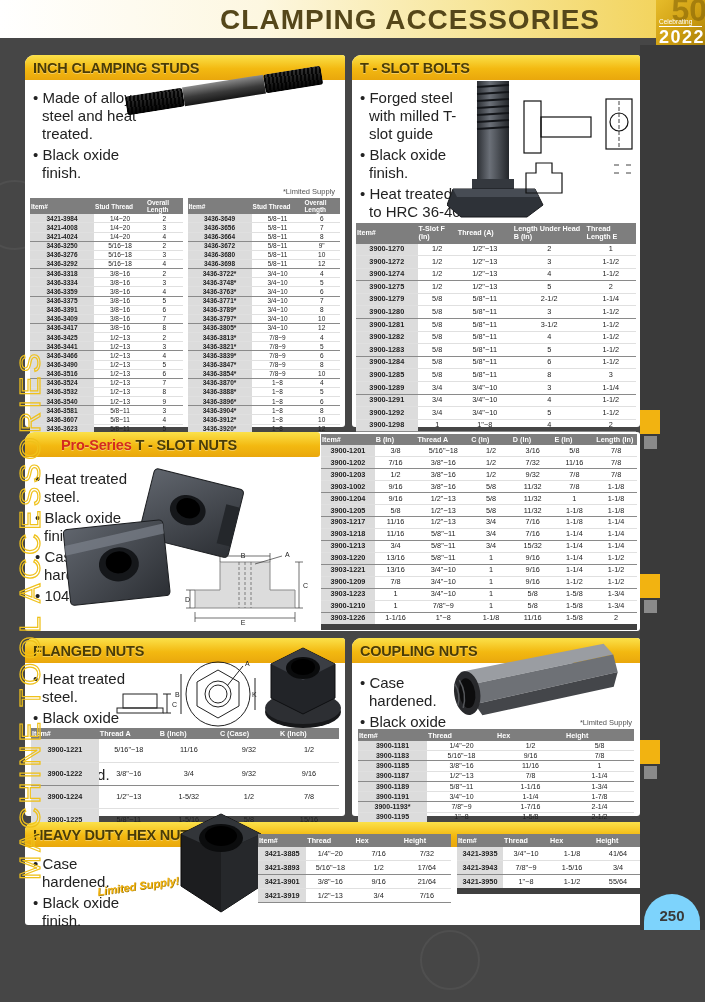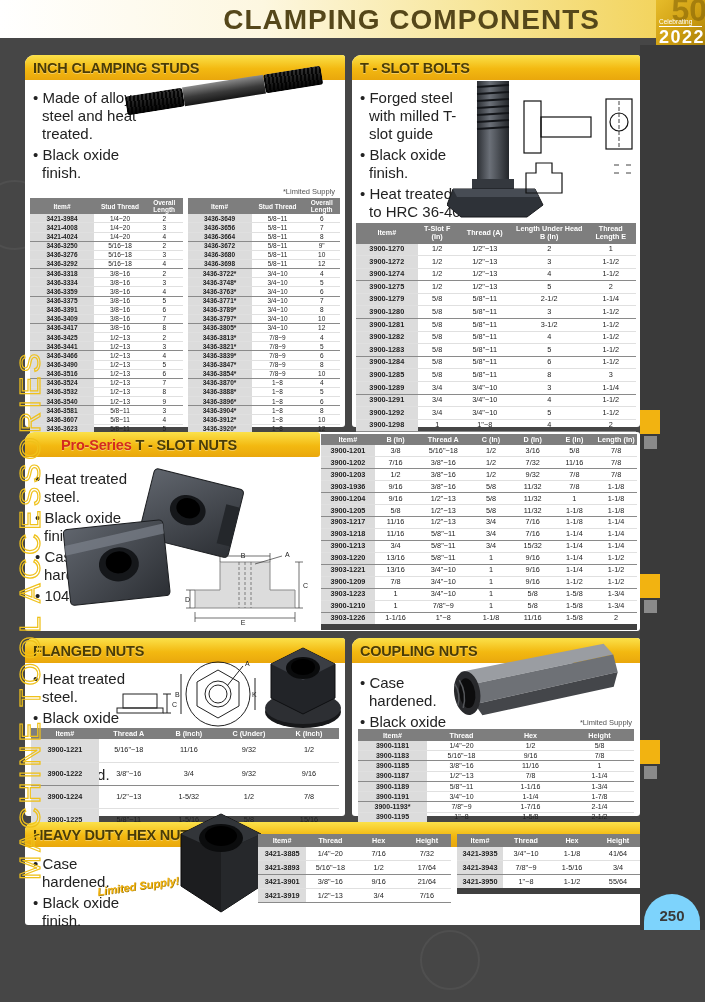--- a/index.html
+++ b/index.html
@@ -28,21 +28,21 @@
     font-size:14.5px; font-weight:800; color:#4a3c06; letter-spacing:-0.2px;
     text-shadow:0 1px 0 rgba(255,255,255,0.35); }
   .tbar .red { color:#d42a1e; margin-right:4px; }
   ul.bullets { list-style:none; font-size:15px; color:#222; }
   ul.bullets li { padding-left:9px; text-indent:-9px; margin-bottom:3px; line-height:1.2; }
   ul.bullets li::before { content:"• "; }
   .note { position:absolute; font-size:7.5px; color:#555; }
 
   
   table.tbl { border-collapse:collapse; width:100%; table-layout:fixed; color:#222; }
-  .tbl th { background:#7e7e7e; color:#fff; font-weight:bold; text-align:center; vertical-align:middle; }
+  .tbl th { background:#7e7e7e; color:#fff; font-weight:bold; text-align:left; vertical-align:middle; }
   .tbl td { text-align:center; border-bottom:1px solid #e0e0e0; }
   .tbl td:first-child { background:#dcdcdc; font-weight:bold; }
   .tbl.g3 tbody tr:nth-child(3n) td { border-bottom:1px solid #8a8a8a; }
   .tbl.g2 tbody tr:nth-child(2n) td { border-bottom:1px solid #8a8a8a; }
   .tbl tbody tr:last-child td { border-bottom:6px solid #404040; }
 
   .tbl-stud { font-size:6.5px; }
   .tbl-stud th { font-size:6.5px; padding:1px; line-height:1.1; }
   .tbl-stud td { padding:0.5px 1px; line-height:1.1; }
   .tbl-stud th:nth-child(1){width:42%} .tbl-stud th:nth-child(2){width:34%} .tbl-stud th:nth-child(3){width:24%}
@@ -94,21 +94,21 @@
 </style>
 </head>
 <body>
 
 <div class="gear" style="left:560px;top:120px;width:90px;height:90px;"></div>
 <div class="gear" style="left:-20px;top:180px;width:70px;height:70px;"></div>
 <div class="gear" style="left:660px;top:480px;width:60px;height:60px;"></div>
 <div class="gear" style="left:420px;top:930px;width:60px;height:60px;"></div>
 
 <div class="head-band">
-  <div class="head-title">CLAMPING COMPONENTS</div>
+  <div class="head-title">CLAMPING ACCESSORIES</div>
 </div>
 <div class="badge">
   <div class="fifty">50</div>
   <div class="celeb">Celebrating</div>
   <div class="year">2022</div>
 </div>
 
 <div class="panel" style="left:25px;top:55px;width:320px;height:372px;">
   <div class="tbar">
     <span>INCH CLAMPING STUDS</span>
@@ -658,21 +658,21 @@
         <tr>
           <td>3900-1203</td>
           <td>1/2</td>
           <td>3/8"~16</td>
           <td>1/2</td>
           <td>9/32</td>
           <td>7/8</td>
           <td>7/8</td>
         </tr>
         <tr>
-          <td>3903-1936</td>
+          <td>3903-1002</td>
           <td>9/16</td>
           <td>3/8"~16</td>
           <td>5/8</td>
           <td>11/32</td>
           <td>7/8</td>
           <td>1-1/8</td>
         </tr>
         <tr>
           <td>3900-1204</td>
           <td>9/16</td>
@@ -818,21 +818,21 @@
     <polygon points="40,2 72,18 40,34 8,18" fill="#3b3e44"></polygon>
     <ellipse cx="40" cy="22" rx="17" ry="11" fill="#0a0b0c"></ellipse>
     <ellipse cx="40" cy="21" rx="12" ry="8" fill="#000"></ellipse>
   </svg>
   <table class="tbl tbl-flg g2" style="position:absolute;left:6px;right:6px;top:90px;width:308px;">
       <thead>
         <tr>
           <th>Item#</th>
           <th>Thread A</th>
           <th>B (Inch)</th>
-          <th>C (Under)</th>
+          <th>C (Case)</th>
           <th>K (Inch)</th>
         </tr>
       </thead>
       <tbody>
         <tr>
           <td>3900-1221</td>
           <td>5/16"~18</td>
           <td>11/16</td>
           <td>9/32</td>
           <td>1/2</td>

